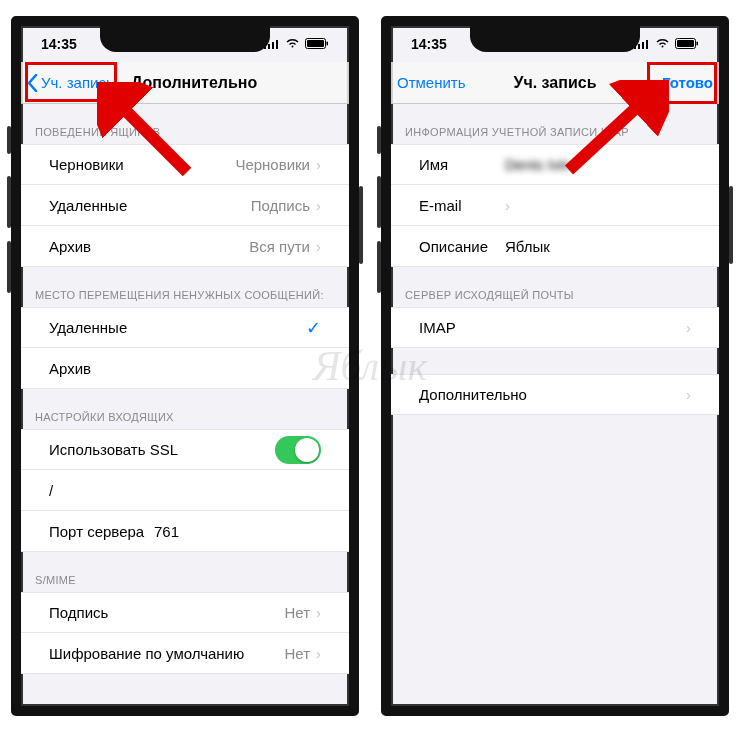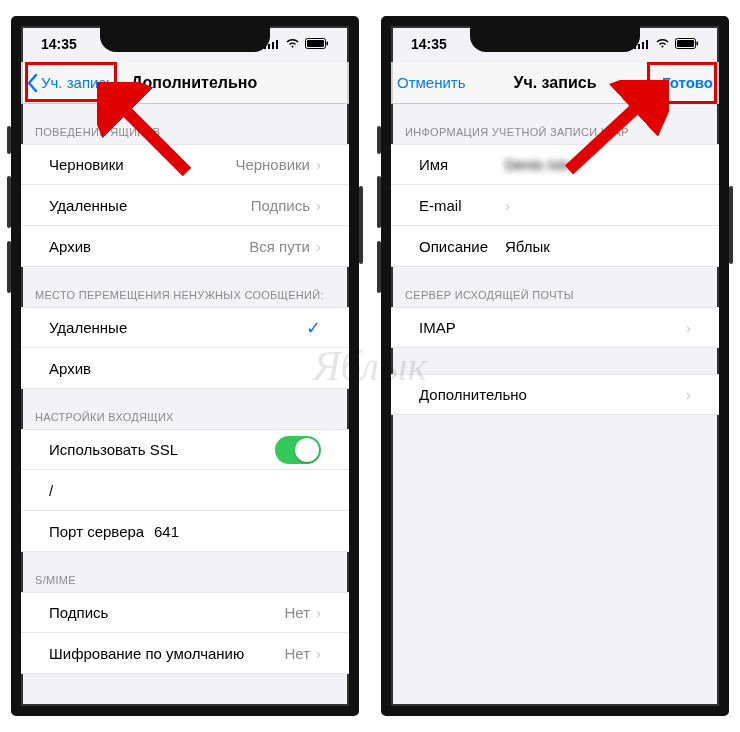--- a/index.html
+++ b/index.html
@@ -166,21 +166,21 @@
       <div class="group-header">Настройки входящих</div>
       <div class="row first">
         <span class="label">Использовать SSL</span>
         <div class="switch"></div>
       </div>
       <div class="row input">
         <span class="value">/</span>
       </div>
       <div class="row input">
         <span class="label" style="flex:0 0 105px">Порт сервера</span>
-        <span class="value">641</span>
+        <span class="value">761</span>
       </div>
 
       <div class="group-header">S/MIME</div>
       <div class="row first">
         <span class="label">Подпись</span>
         <span class="value">Нет</span>
         <span class="chev">›</span>
       </div>
       <div class="row">
         <span class="label">Шифрование по умолчанию</span>

